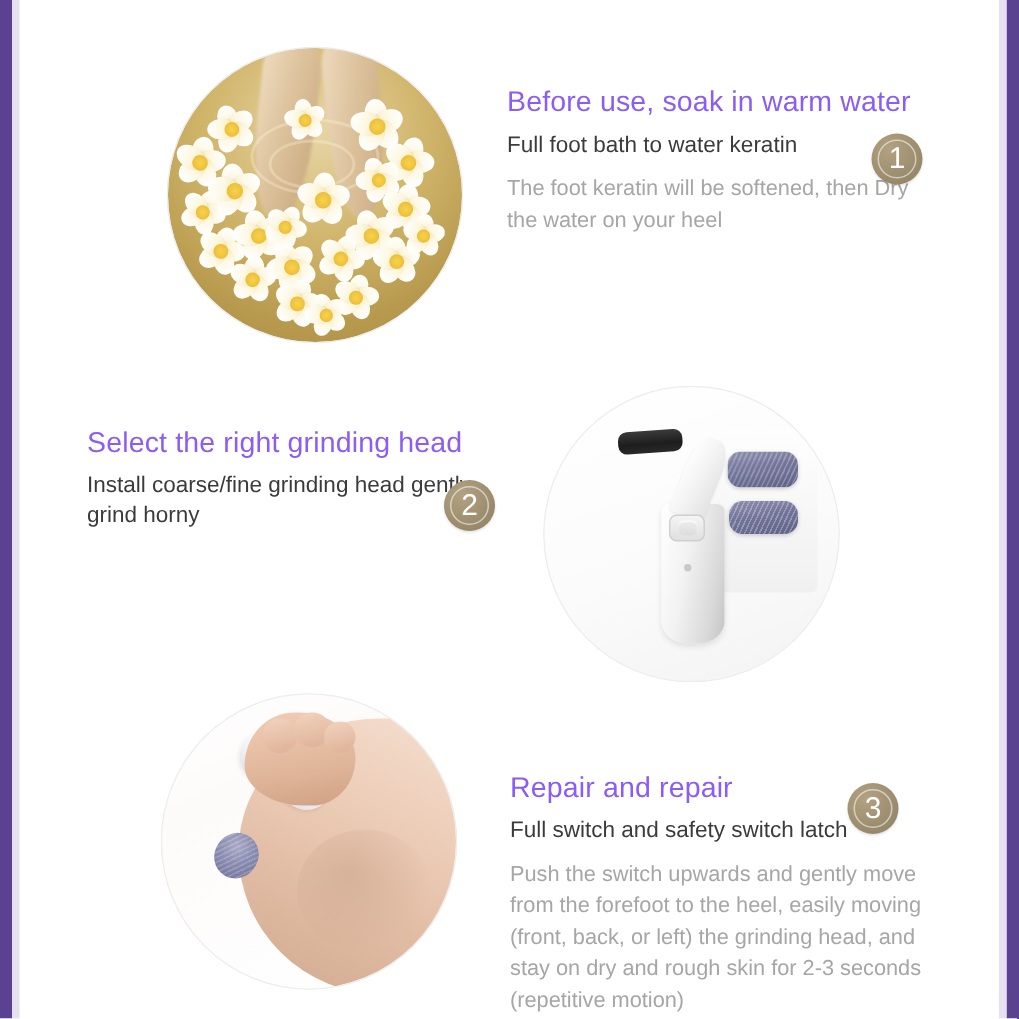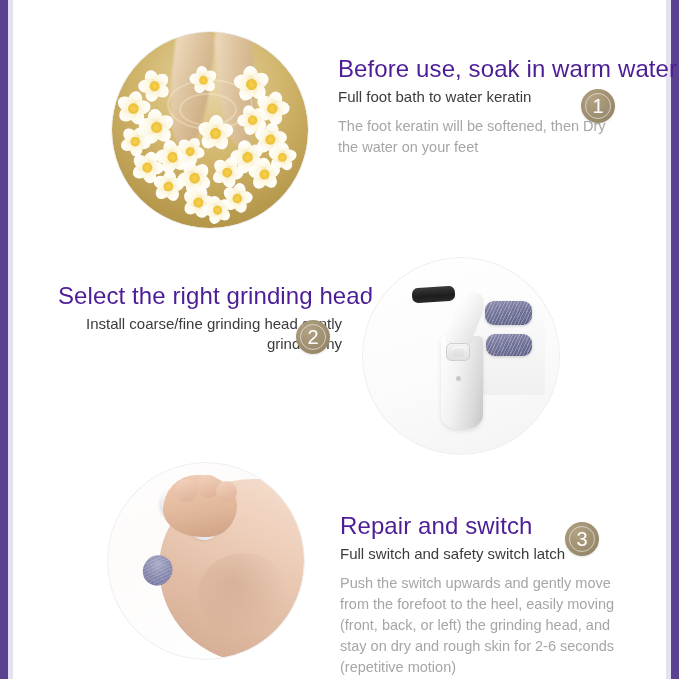--- a/index.html
+++ b/index.html
@@ -200,26 +200,26 @@
     border-radius:50%;
     background:
       repeating-linear-gradient(120deg, rgba(255,255,255,.22) 0 1px, rgba(0,0,0,0) 1px 3px),
       radial-gradient(circle at 38% 32%, #a9a9c6 0%, #8688ae 48%, #6e6f97 100%);
     transform:rotate(34deg);
   }
 
   
   .block{ position:absolute; }
   #text1{ left:338px; top:56px;  width:282px; }
-  #text2{ left:58px;  top:283px; width:284px;text-align:right; }
+  #text2{ left:58px;  top:283px; width:284px; }
   #text3{ left:340px; top:513px; width:288px; }
 
   .t-head{
-    color:#4c1d95;
-    font-size:24px;
+    color:#8b5cf6;
+    font-size:19px;
     line-height:25px;
     font-weight:400;
     letter-spacing:.1px;
     white-space:nowrap;
   }
   .t-sub{
     color:#3b3b3b;
     font-size:15px;
     line-height:20px;
     font-weight:400;
@@ -463,30 +463,30 @@
       <div class="knuckle" style="left:34%;top:8%;width:12%;height:12%;"></div>
       <div class="knuckle" style="left:45%;top:6%;width:12%;height:12%;"></div>
       <div class="knuckle" style="left:55%;top:9%;width:11%;height:11%;"></div>
     </div>
     <div class="ring"></div>
   </div>
 
   <div class="block" id="text1">
     <div class="t-head">Before use, soak in warm water</div>
     <div class="t-sub">Full foot bath to water keratin</div>
-    <div class="t-body">The foot keratin will be softened, then Dry the water on your feet</div>
+    <div class="t-body">The foot keratin will be softened, then Dry the water on your heel</div>
   </div>
   <div class="badge" id="badge1"><span>1</span></div>
 
   <div class="block" id="text2">
     <div class="t-head">Select the right grinding head</div>
     <div class="t-sub">Install coarse/fine grinding head gently grind horny</div>
   </div>
   <div class="badge" id="badge2"><span>2</span></div>
 
   <div class="block" id="text3">
-    <div class="t-head">Repair and switch</div>
+    <div class="t-head">Repair and repair</div>
     <div class="t-sub">Full switch and safety switch latch</div>
-    <div class="t-body">Push the switch upwards and gently move from the forefoot to the heel, easily moving (front, back, or left) the grinding head, and stay on dry and rough skin for 2-6 seconds (repetitive motion)</div>
+    <div class="t-body">Push the switch upwards and gently move from the forefoot to the heel, easily moving (front, back, or left) the grinding head, and stay on dry and rough skin for 2-3 seconds (repetitive motion)</div>
   </div>
   <div class="badge" id="badge3"><span>3</span></div>
 
 </div>
 
 </body></html>

